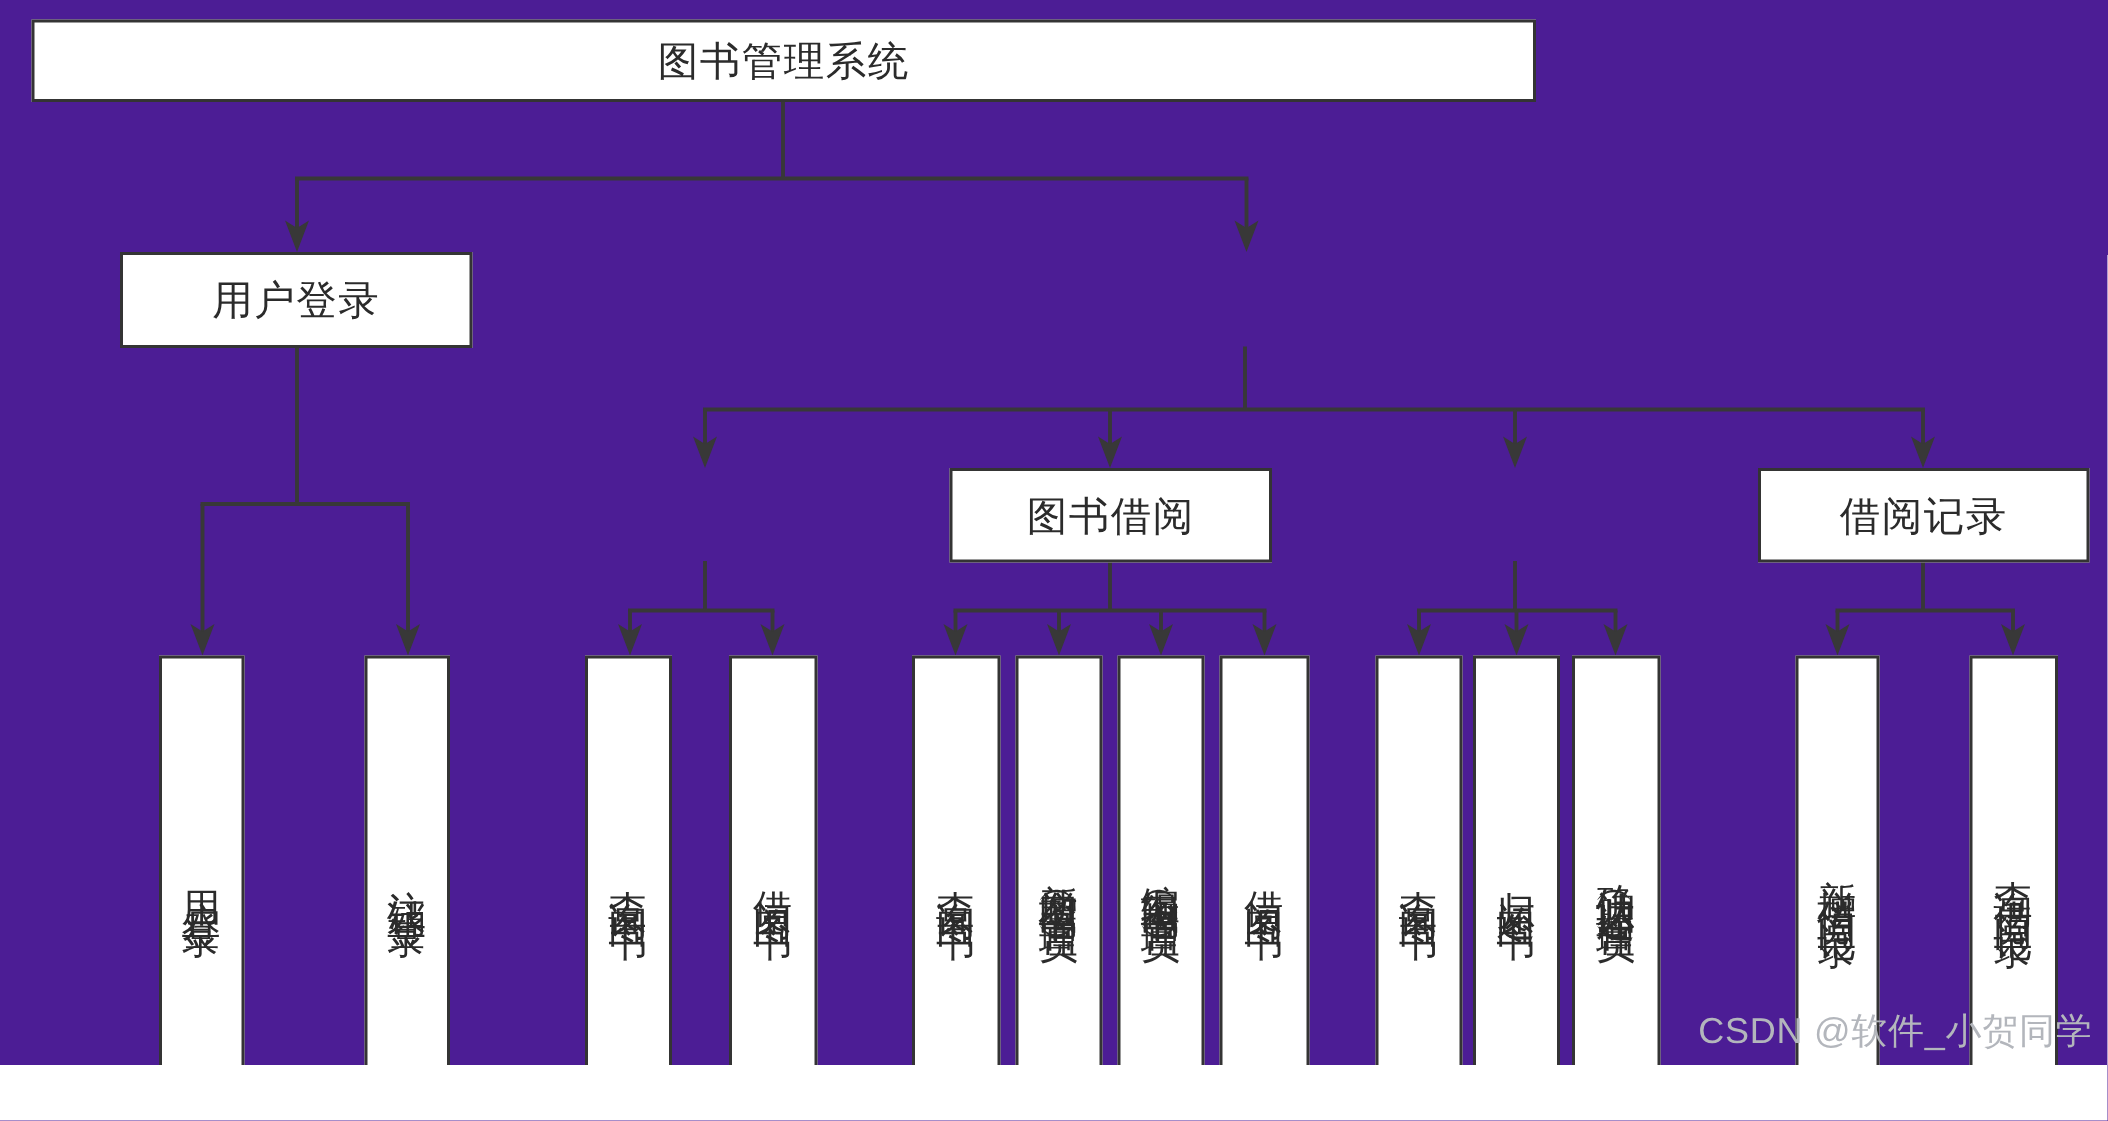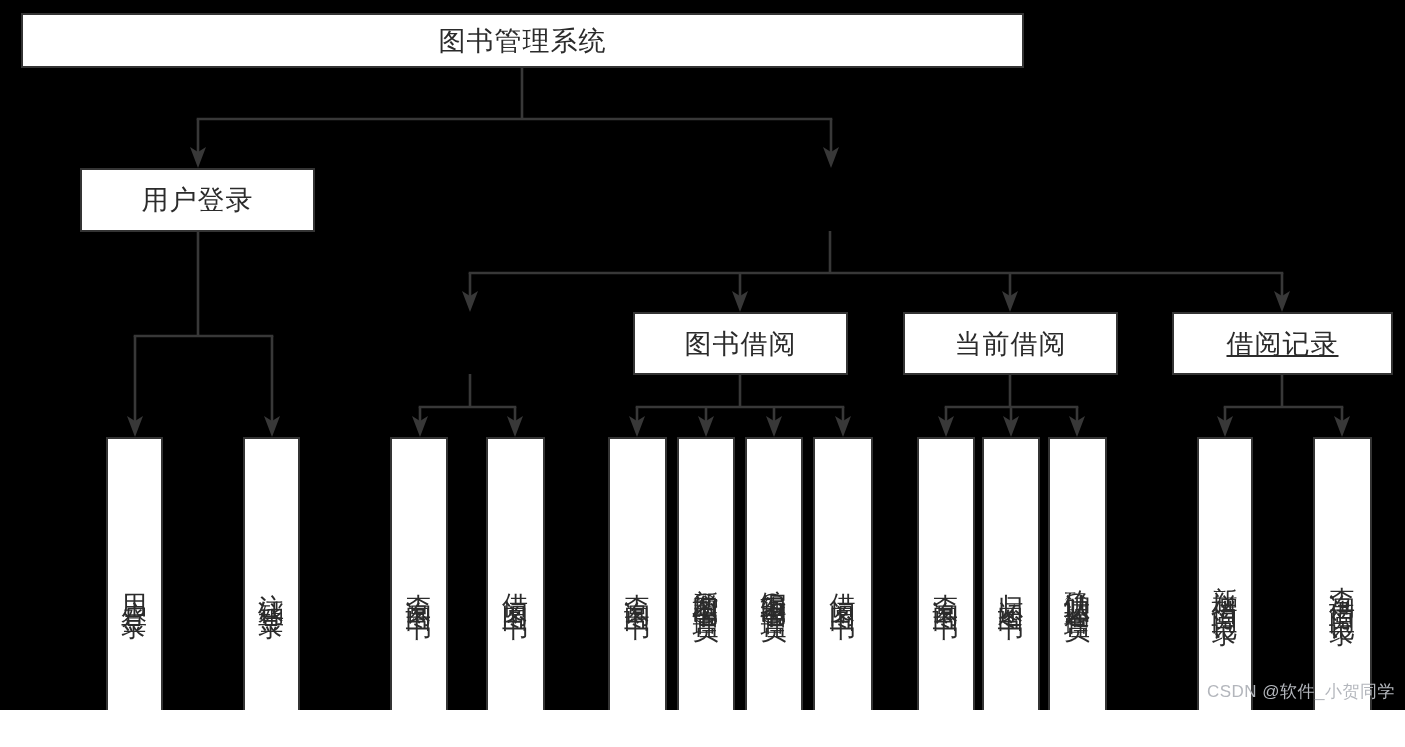--- a/index.html
+++ b/index.html
@@ -5,21 +5,21 @@
   html, body {
     margin: 0;
     padding: 0;
     background: #ffffff;
     font-family: "Liberation Sans", sans-serif;
   }
   #canvas {
     position: relative;
     width: 1405px;
     height: 710px;
-    background: #000000;
+    background: #4c1d95;
     overflow: hidden;
   }
   #connectors {
     position: absolute;
     left: 0; top: 0;
     width: 1405px;
     height: 747px;
     z-index: 1;
   }
   .node {
@@ -48,21 +48,21 @@
     white-space: nowrap;
   }
   .v.tight span {
     font-size: 26px;
     letter-spacing: 4px;
   }
   #watermark {
     position: absolute;
     right: 10px;
     bottom: 7px;
-    font-size: 17px;
+    font-size: 24px;
     letter-spacing: 0.5px;
     color: #b3b6bc;
     z-index: 3;
     white-space: nowrap;
   }
 </style>
 </head>
 <body>
 
 <div id="canvas">
@@ -120,22 +120,21 @@
       <polygon points="1225,437 1217,416 1225,421 1233,416" fill="#383838"></polygon>
       <line x1="1342" y1="407" x2="1342" y2="422" stroke="#383838" stroke-width="2.6"></line>
       <polygon points="1342,437 1334,416 1342,421 1350,416" fill="#383838"></polygon>
     </svg>
 
   <div class="node h" style="left:21px; top:13px; width:1003px; height:55px;">图书管理系统</div>
 
   <div class="node h" style="left:80px; top:168px; width:235px; height:64px;">用户登录</div>
 
   <div class="node h" style="left:633px; top:312px; width:215px; height:63px;font-family:Liberation Serif, serif;">图书借阅</div>
-  <div class="node h" style="left:903px; top:312px; width:215px; height:63px;">当前借阅</div>
-  <div class="node h" style="left:1172px; top:312px; width:221px; height:63px;text-decoration:underline;">借阅记录</div>
+  <div class="node h" style="left:1172px; top:312px; width:221px; height:63px;">借阅记录</div>
 
   <div class="node v" style="left:106px; top:437px; width:57px; height:300px;">
     <span>用户登录</span>
   </div>
   <div class="node v" style="left:243px; top:437px; width:57px; height:300px;">
     <span>注销登录</span>
   </div>
 
   <div class="node v" style="left:390px; top:437px; width:58px; height:300px;">
     <span>查询图书</span>

